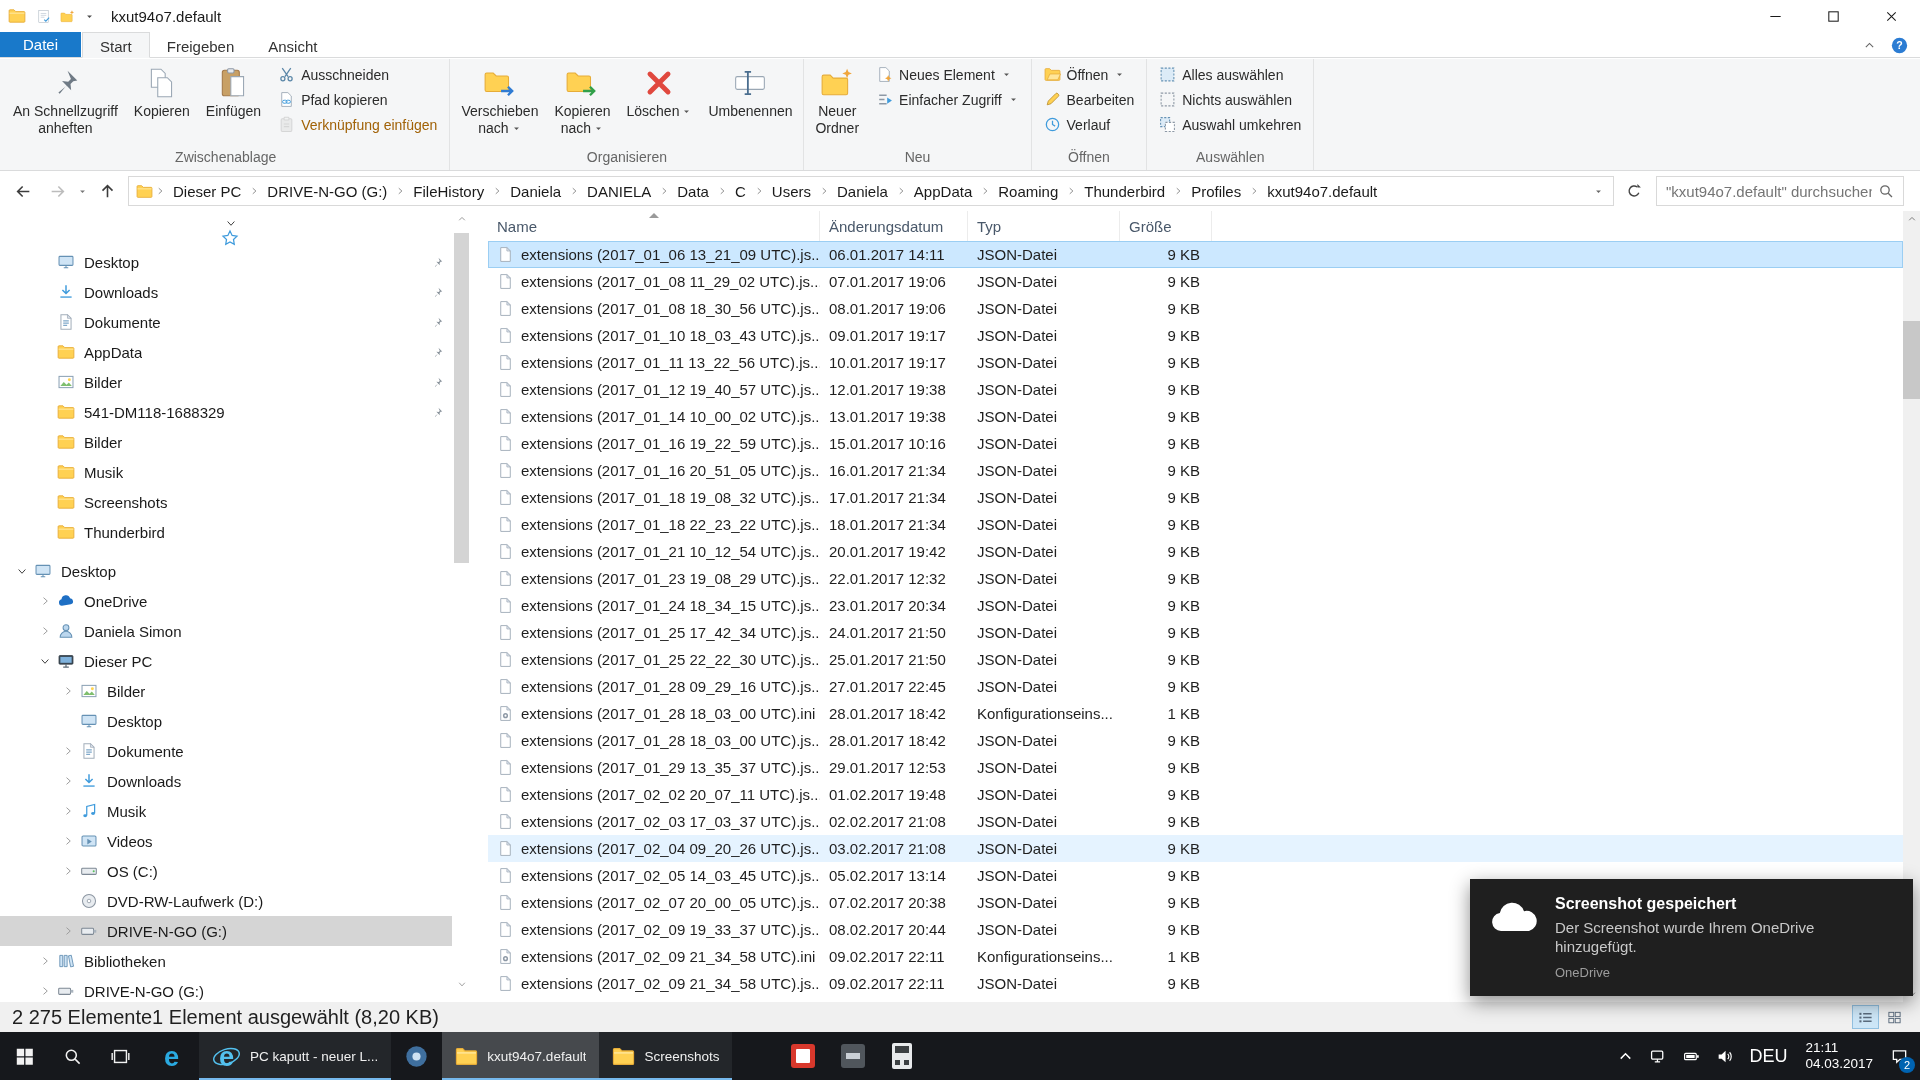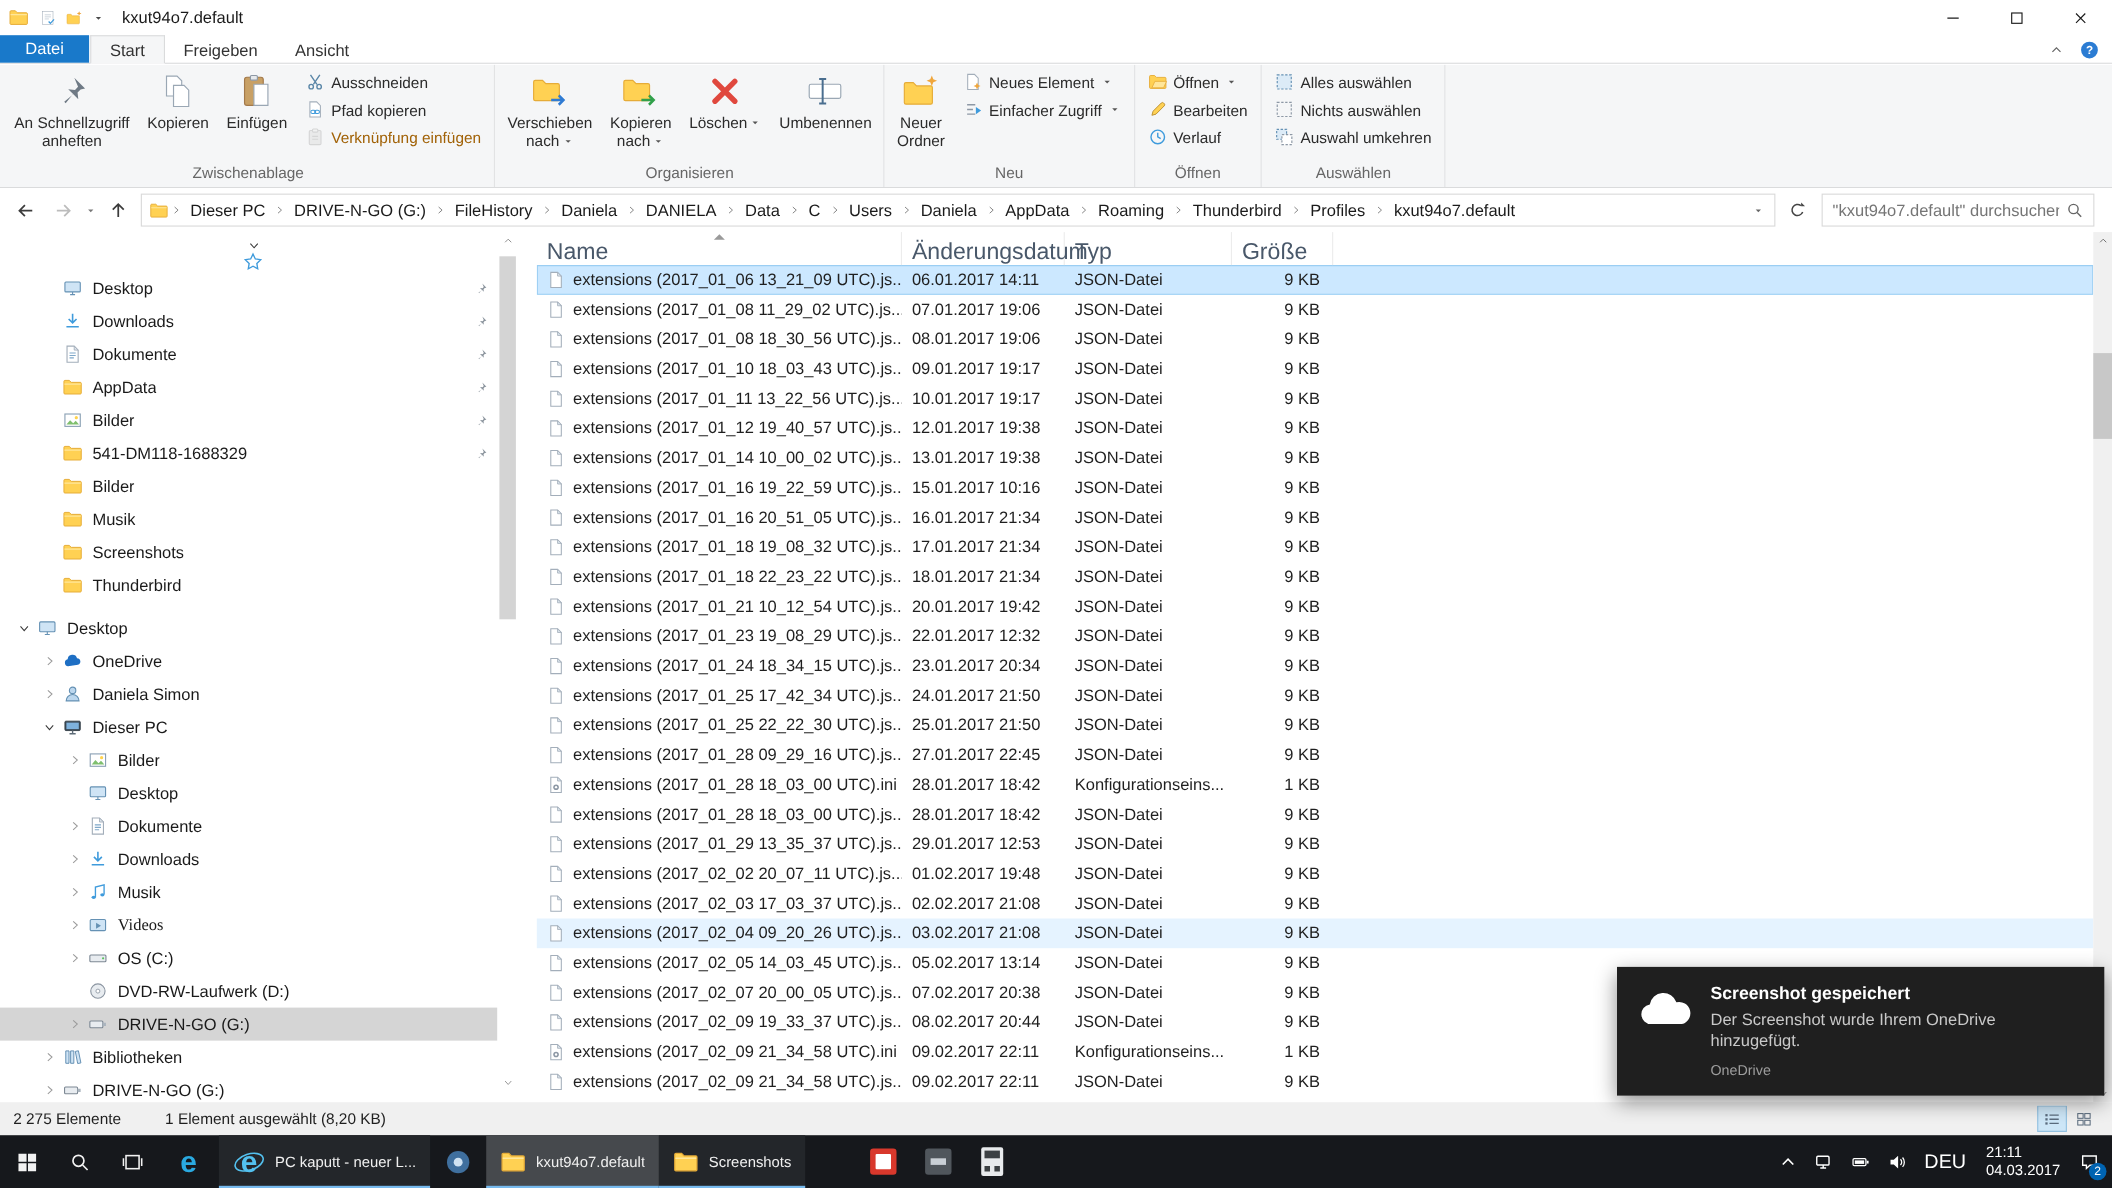--- a/index.html
+++ b/index.html
@@ -79,39 +79,39 @@
   .npin{position:absolute;right:8px;width:13px;height:13px;color:#8a939c}
   .navscroll{position:absolute;right:6px;top:0;bottom:10px;width:17px}
   .sarrow{position:absolute;left:0;width:17px;height:16px;display:flex;align-items:center;justify-content:center;color:#8b8b8b}
   .sarrow svg{width:10px;height:10px}
   .sarrow.top{top:0}
   .sarrow.bottom{bottom:0}
   .navscroll .sthumb{position:absolute;left:1px;width:15px;top:22px;height:330px;background:#d4d4d4}
 
   .filepane{flex:1;min-width:0;position:relative;padding-left:12px}
   .fheader{display:flex;height:30px;align-items:stretch;color:#49586a}
-  .hcell{position:relative;display:flex;align-items:flex-end;padding-left:9px;border-right:1px solid #ececec;font-size:21px}
+  .hcell{position:relative;display:flex;align-items:center;padding-left:9px;border-right:1px solid #ececec;font-size:15px}
   .wname{width:332px}
   .wdate{width:148px}
   .wtype{width:152px}
   .wsize{width:92px}
   .sortcaret{position:absolute;top:2px;left:50%;transform:translateX(-50%);width:0;height:0;border-left:5px solid transparent;border-right:5px solid transparent;border-bottom:5px solid #9a9a9a}
   .frow{display:flex;height:27px;align-items:stretch;font-size:15px;color:#1f1f1f}
   .frow .fcell{display:flex;align-items:center;padding-left:9px;overflow:hidden;white-space:nowrap;border-right:none}
   .frow .wsize{justify-content:flex-end;padding-right:12px}
   .ficon{width:17px;height:17px;margin-right:7px;flex:none}
   .frow.selected{background:#cce8ff;box-shadow:inset 0 0 0 1px #9bcef3}
   .frow.hover{background:#e5f3ff}
 
   .vscroll{width:17px;flex:none;position:relative;background:#f0f0f0}
   .vscroll .sarrow{color:#6d6d6d}
   .vscroll .sthumb{position:absolute;left:0;width:17px;top:110px;height:78px;background:#c8c8c8}
 
   
-  .statusbar{position:absolute;top:1002px;left:0;right:0;height:30px;background:#f0f0f0;display:flex;align-items:center;padding:0 12px;font-size:14px;color:#1f1f1f;gap:40px}
+  .statusbar{position:absolute;top:1002px;left:0;right:0;height:30px;background:#f0f0f0;display:flex;align-items:center;padding:0 12px;font-size:20px;color:#1f1f1f;}
   .viewbtns{margin-left:auto;display:flex;gap:2px}
   .vbtn{width:27px;height:24px;display:flex;align-items:center;justify-content:center;color:#5a6b7d}
   .vbtn svg{width:15px;height:15px}
   .vbtn.active{background:#cde6f7;box-shadow:inset 0 0 0 1px #92c0e0}
 
   
   .toast{position:absolute;left:1470px;top:879px;width:443px;height:117px;background:#1f1f1f;display:flex;padding:16px 18px;gap:15px;box-shadow:0 6px 18px rgba(0,0,0,.45)}
   .toast .cloudic{width:52px;height:36px;color:#fff;flex:none;margin-top:5px}
   .toast-text{display:flex;flex-direction:column;min-width:0;flex:1}
   .toast-title{color:#fff;font-size:16px;font-weight:bold;margin-bottom:5px;white-space:nowrap}
@@ -960,21 +960,21 @@
             <span class="nchevslot">
               <svg class="nchev right">
                 <use href="#i-chev-r" xlink:href="#i-chev-r"></use>
               </svg>
             </span>
             <svg class="nicon">
               <use href="#i-music" xlink:href="#i-music"></use>
             </svg>
             <span class="nlabel">Musik</span>
           </div>
-          <div class="navrow" style="padding-left: 62px; font-family: Liberation Serif, serif;">
+          <div class="navrow" style="padding-left: 62px;">
             <span class="nchevslot">
               <svg class="nchev right">
                 <use href="#i-chev-r" xlink:href="#i-chev-r"></use>
               </svg>
             </span>
             <svg class="nicon">
               <use href="#i-videos" xlink:href="#i-videos"></use>
             </svg>
             <span class="nlabel">Videos</span>
           </div>

